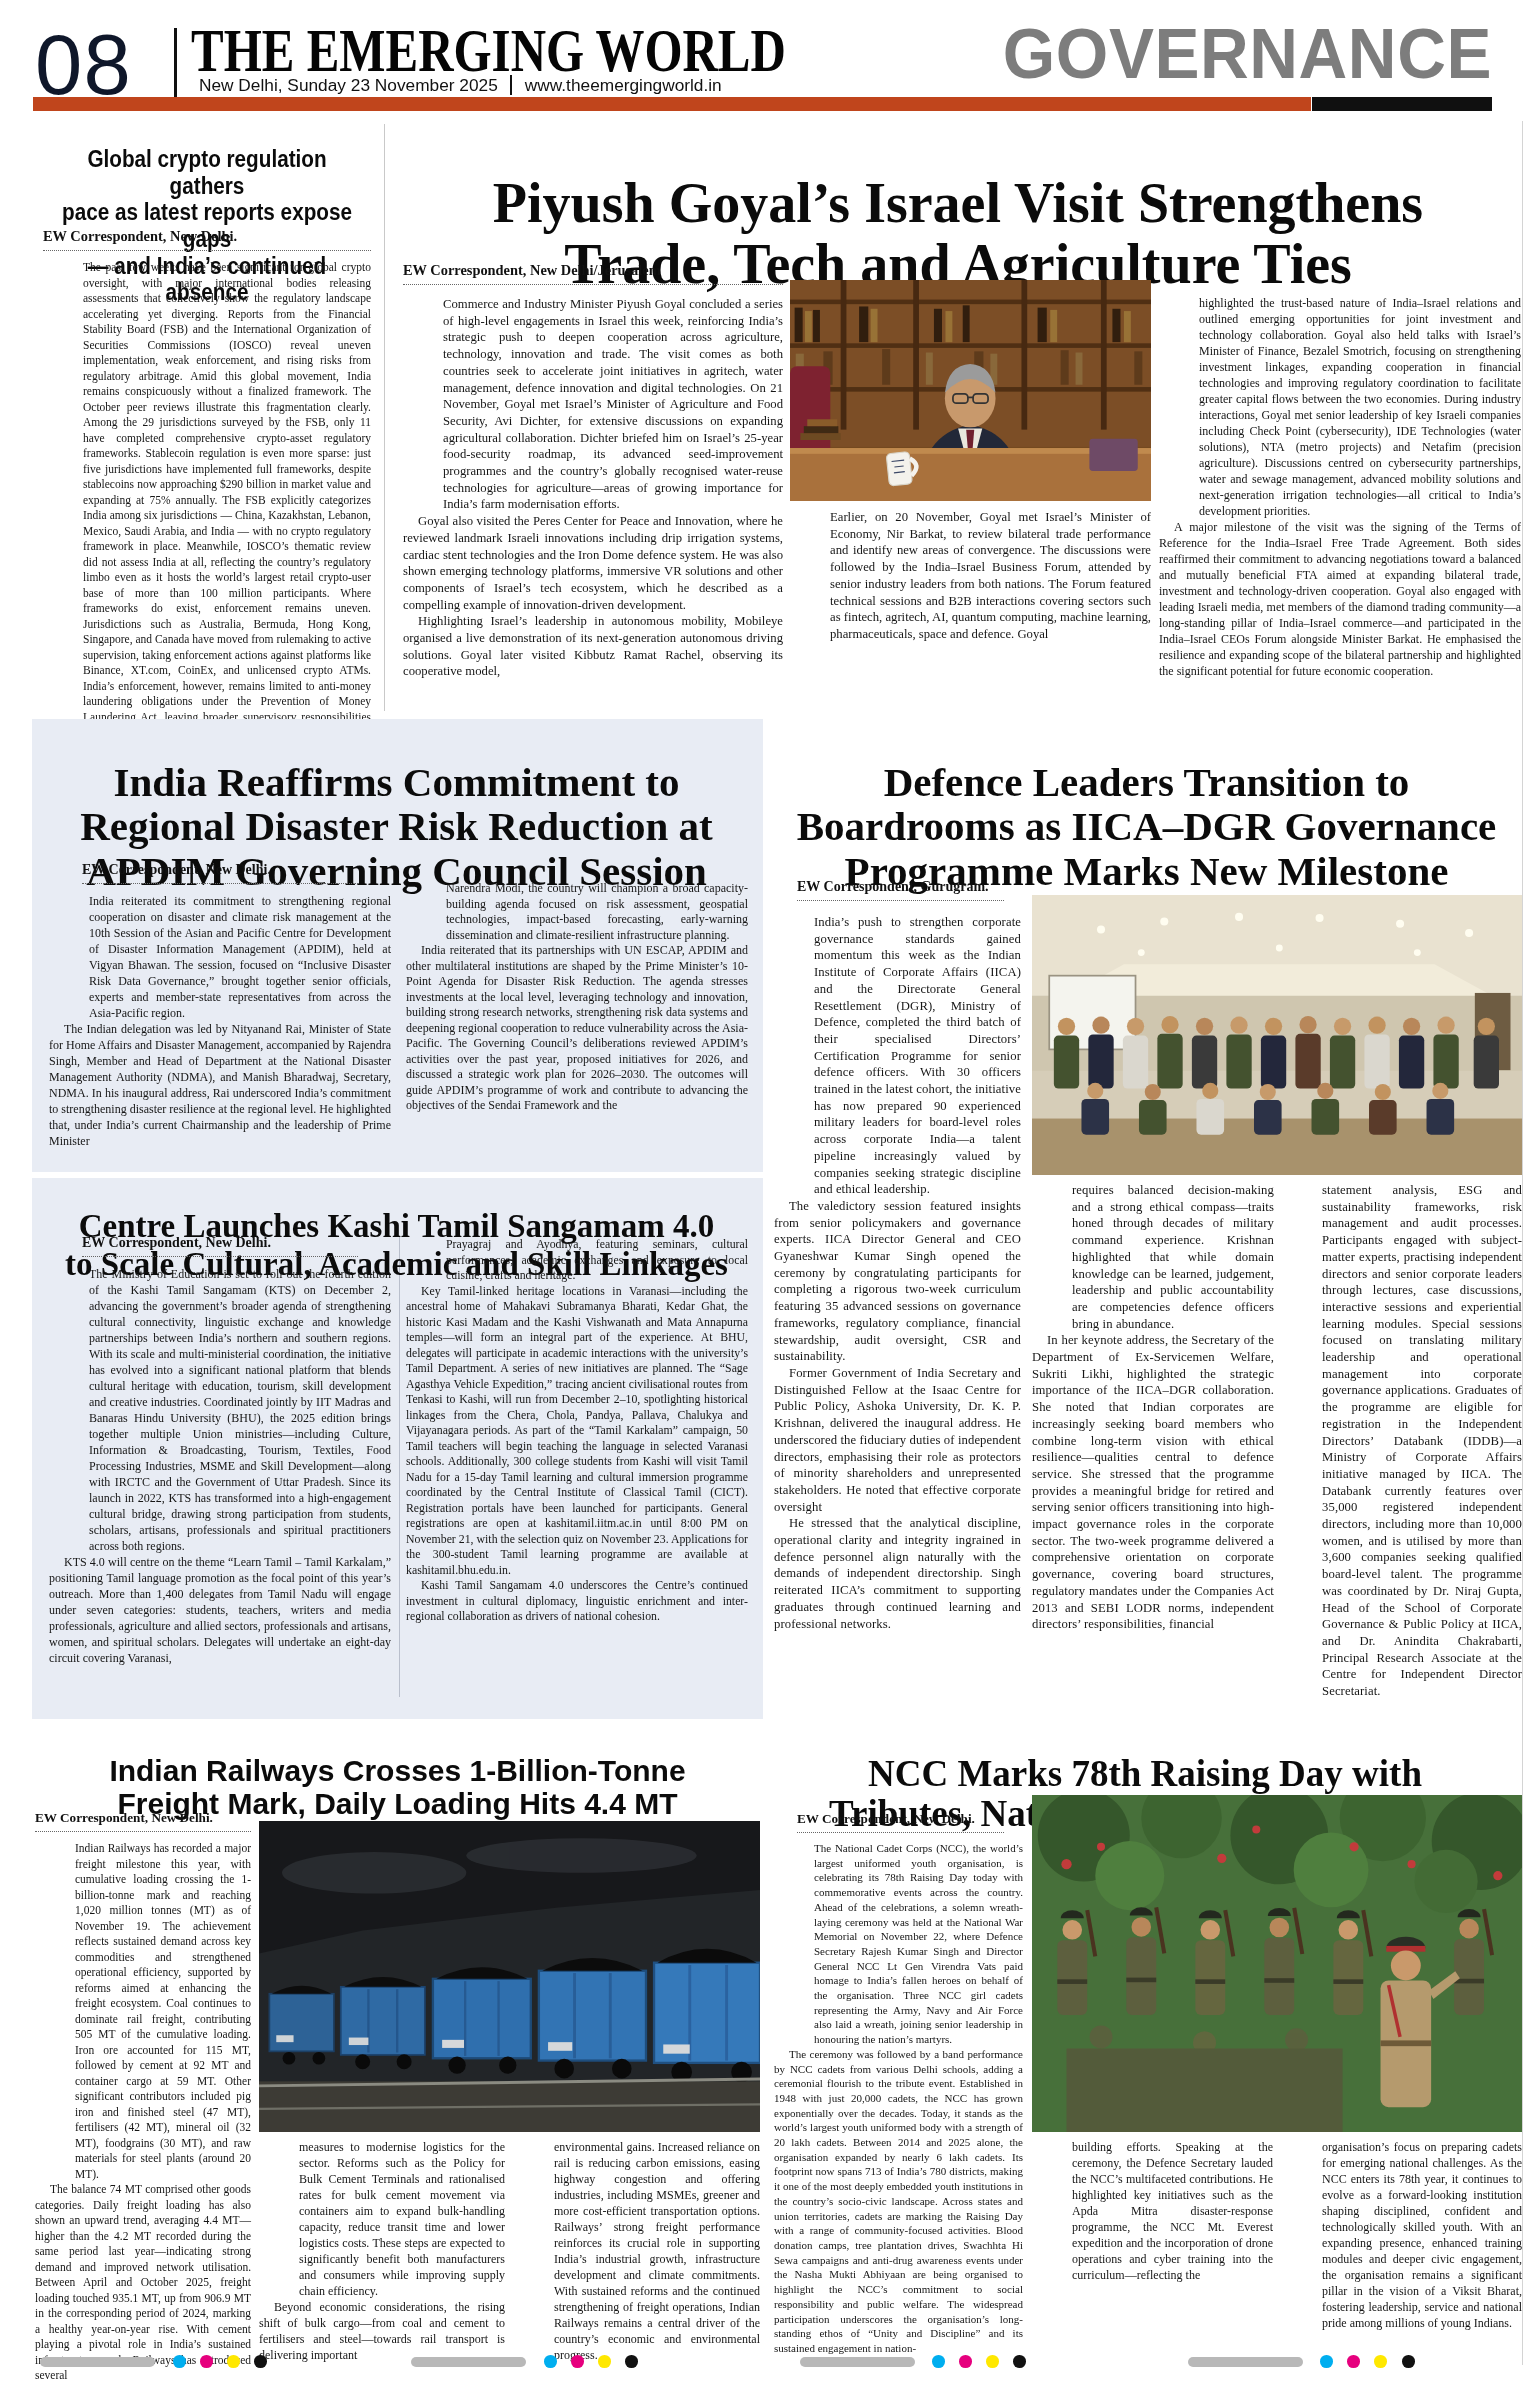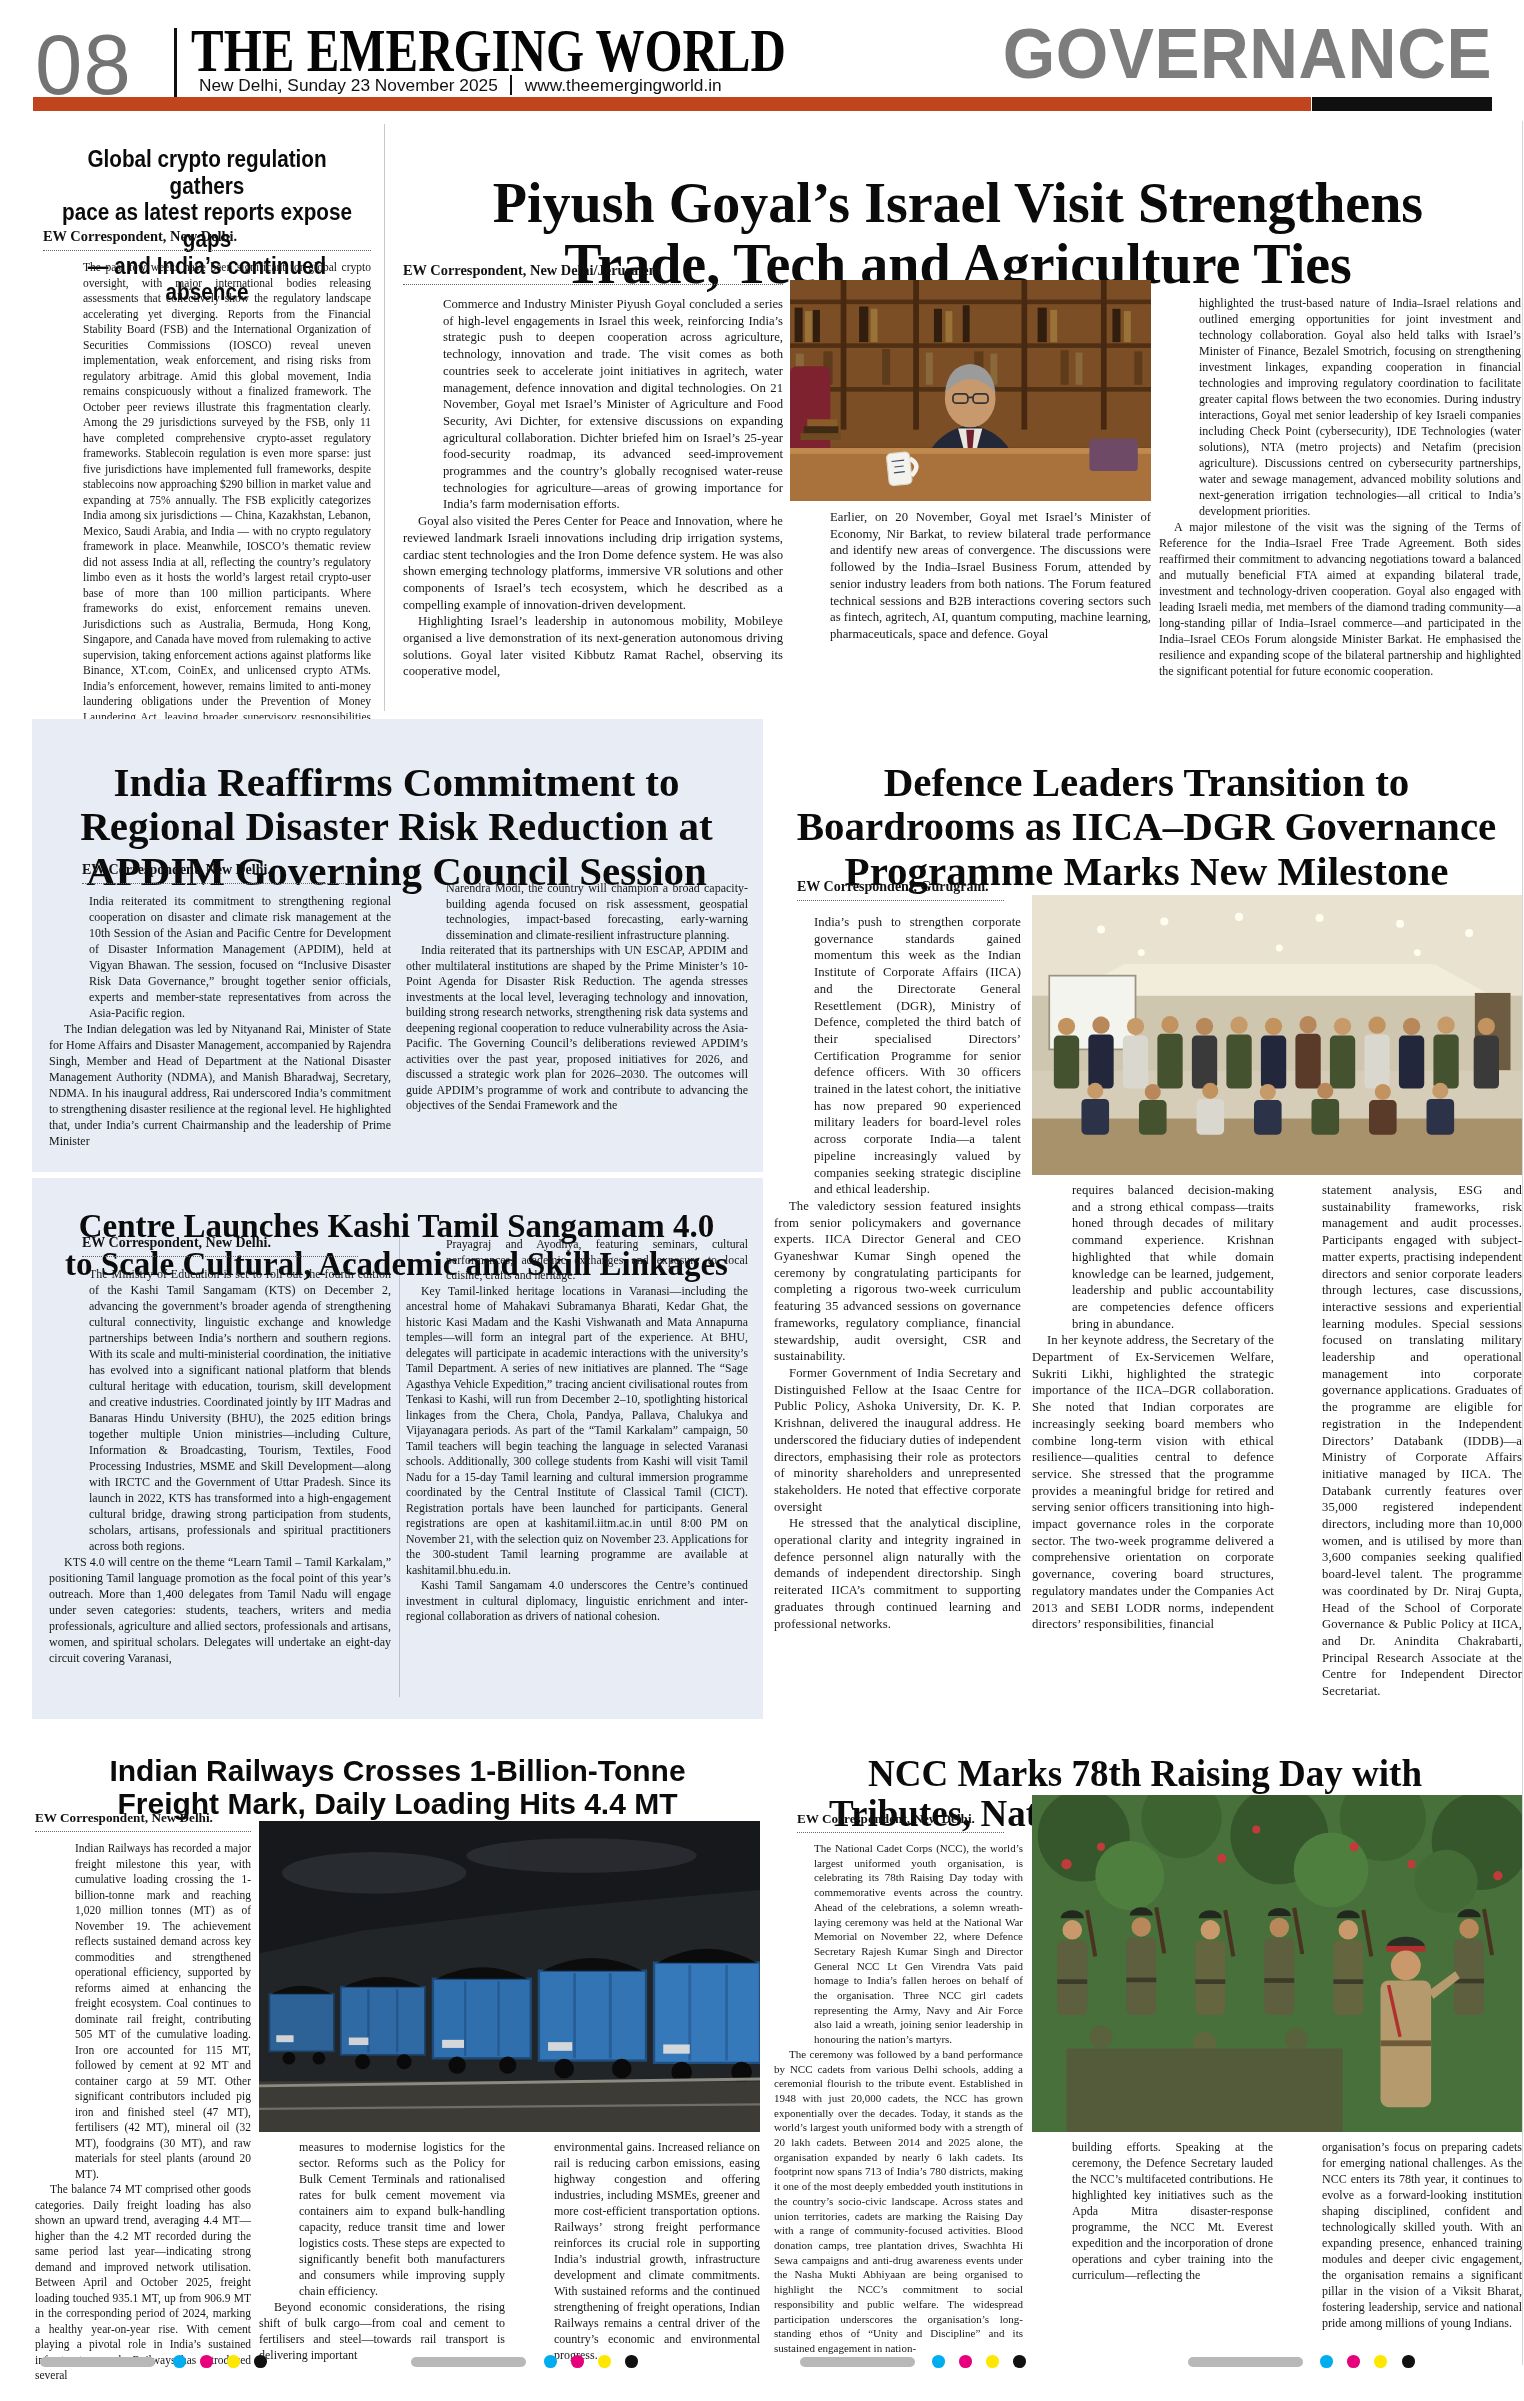--- a/index.html
+++ b/index.html
@@ -2,21 +2,21 @@
 <html style="font-size:9.2px"><head>
 <meta charset="utf-8">
 <style>
   html,body{margin:0;padding:0;background:#e9e9e6;}
   #page{position:relative;width:1525px;height:2401px;background:#ffffff;overflow:hidden;
         font-family:"Liberation Serif",serif;color:#1a1a1a;}
   .abs{position:absolute;}
 
   
   #page-number{left:35px;top:16px;font-family:"Liberation Sans",sans-serif;font-size:85px;
-               font-weight:400;color:#737373;letter-spacing:1.2px;}
+               font-weight:400;color:#0f172a;letter-spacing:1.2px;}
   #masthead-divider{left:174px;top:28px;width:2.9px;height:70px;background:#101010;}
   #masthead-text{left:191px;top:15px;width:719px;font-family:"Liberation Serif",serif;
                  font-weight:bold;font-size:51px;color:#050505;white-space:nowrap;
                  transform:scaleY(1.22) scaleX(0.96);transform-origin:top left;letter-spacing:0px;}
   #dateline-row{left:199px;top:75px;width:719px;font-family:"Liberation Sans",sans-serif;
                 font-size:17.3px;color:#111;}
   #dateline-sep{display:inline-block;width:1.7px;height:19.6px;background:#111;margin:0 12.7px;vertical-align:-4px;}
   #section-title{left:823px;top:12.7px;width:669px;text-align:right;font-family:"Liberation Sans",sans-serif;
                  font-weight:bold;font-size:71px;color:#7d7d7d;letter-spacing:0.6px;
                  transform:scaleX(0.95);transform-origin:top right;}

